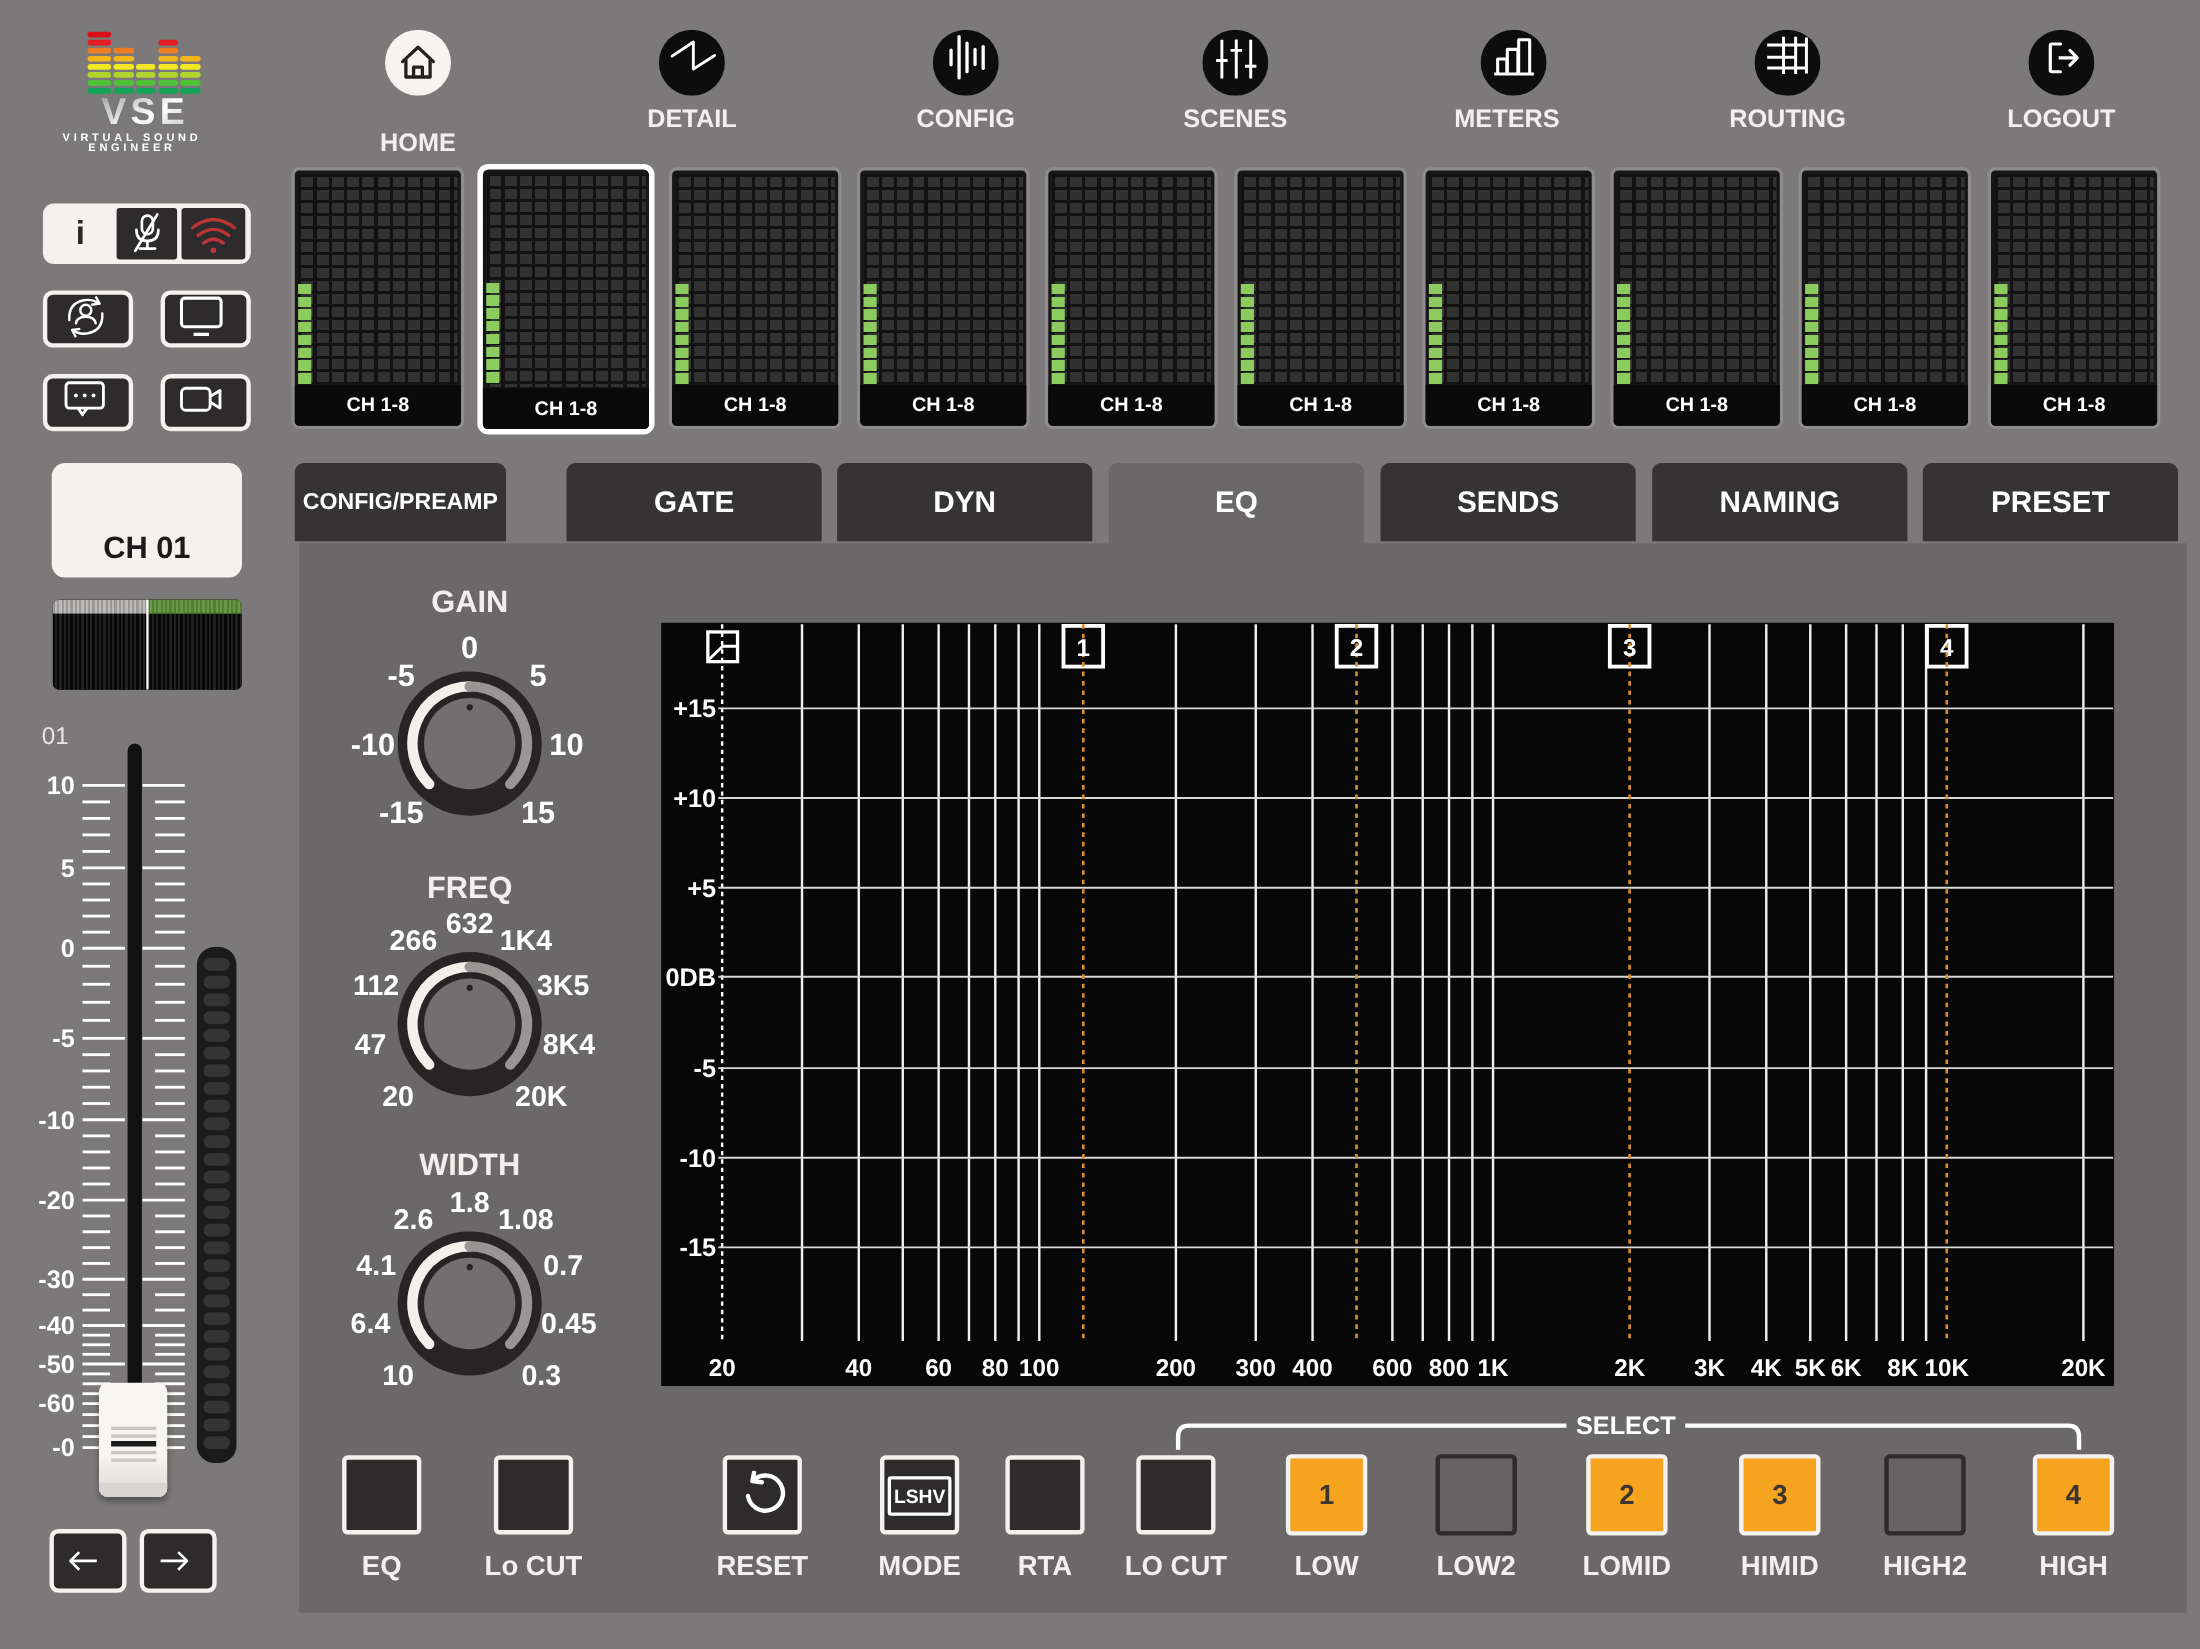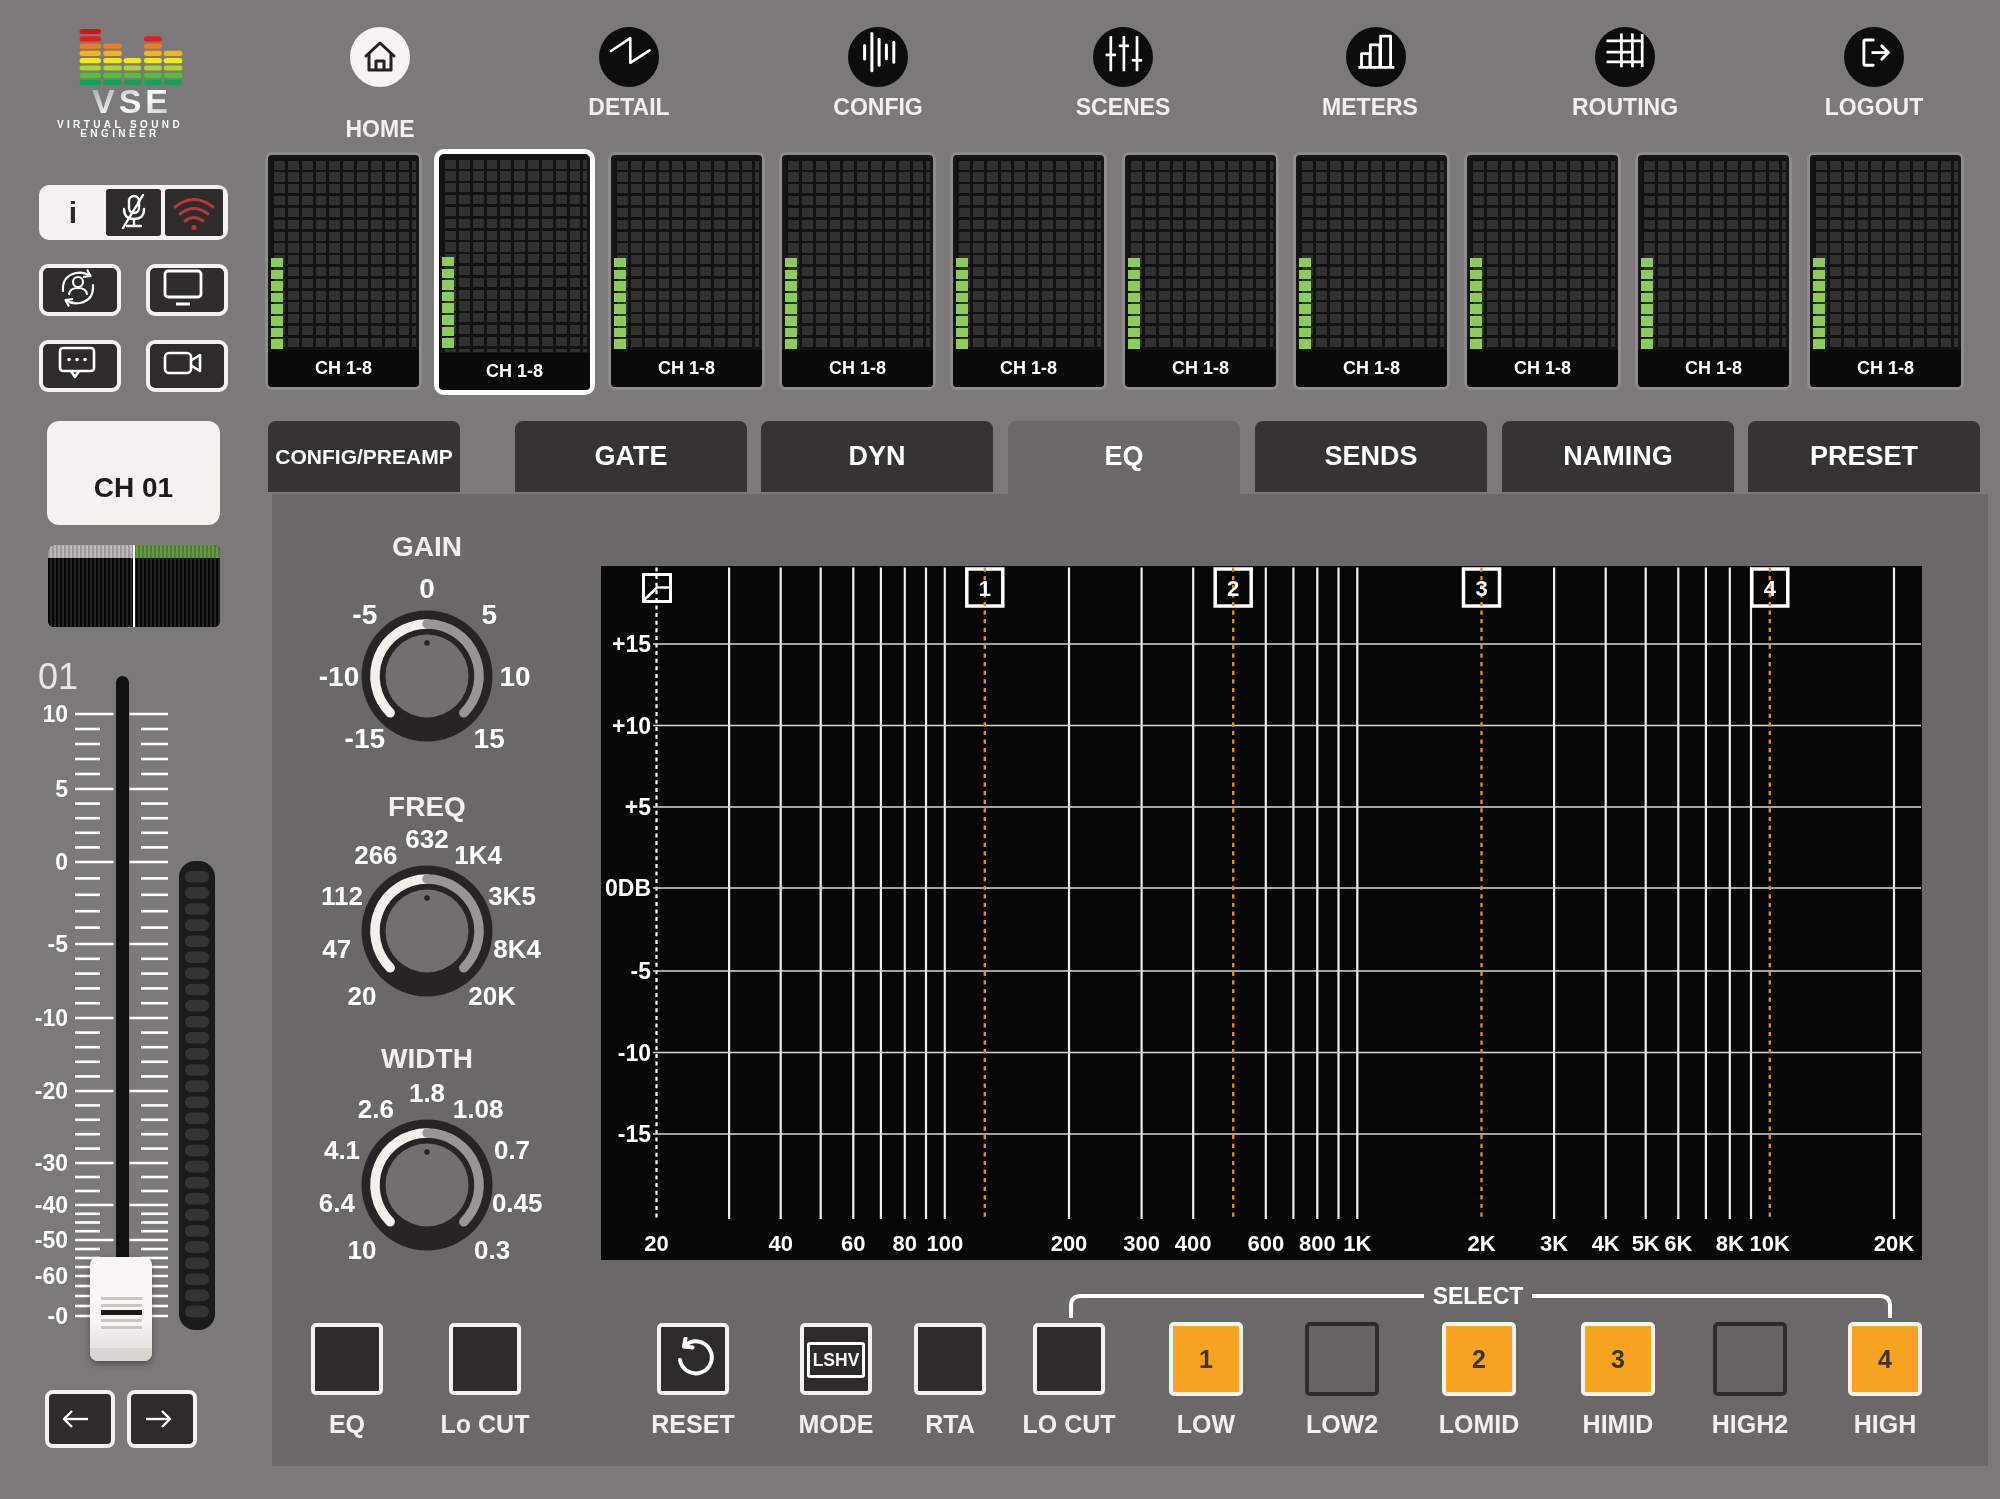--- a/index.html
+++ b/index.html
@@ -188,28 +188,28 @@
       <path d="M17 29 L21 35 L25 29" fill="none" stroke="#fff" stroke-width="2.6" stroke-linejoin="round"></path>
       <circle cx="15" cy="17.5" r="1.8" fill="#fff"></circle>
       <circle cx="23" cy="17.5" r="1.8" fill="#fff"></circle>
       <circle cx="31" cy="17.5" r="1.8" fill="#fff"></circle>
     </svg>
     <svg class="abs" style="left:158px;top:343px;" width="50" height="40" viewBox="0 0 50 40">
       <rect x="7" y="10" width="26" height="20" rx="4" fill="none" stroke="#fff" stroke-width="2.6"></rect>
       <path d="M33 17.5 L42 12 L42 28 L33 22.5" fill="none" stroke="#fff" stroke-width="2.6" stroke-linejoin="round"></path>
     </svg>
     <div class="abs" style="left:47px;top:421px;width:173px;height:104px;background:#f4f2ef;border-radius:12px;"></div>
-    <div class="abs" style="left:47px;top:472px;width:173px;color:#1c1a1a;font-weight:bold;font-size:28px;text-align:center;">CH 01</div>
+    <div class="abs" style="left:47px;top:482px;width:173px;color:#1c1a1a;font-weight:bold;font-size:28px;text-align:center;">CH 01</div>
     <div class="abs" style="left:48px;top:545px;width:172px;height:82px;border-radius:6px;overflow:hidden;background:#0a0a0a;">
       <div class="abs" style="left:0;top:0;width:86px;height:13px;background:repeating-linear-gradient(90deg,#9a9896 0 2px,#bcbab8 2px 4px);"></div>
       <div class="abs" style="left:86px;top:0;width:86px;height:13px;background:repeating-linear-gradient(90deg,#537d36 0 2px,#649a44 2px 4px);"></div>
       <div class="abs" style="left:0;top:13px;width:172px;height:69px;background:repeating-linear-gradient(90deg,#060606 0 2px,#212121 2px 4px);"></div>
       <div class="abs" style="left:85px;top:0;width:2px;height:82px;background:#fff;"></div>
     </div>
-    <div class="abs" style="left:38px;top:656px;color:#e8e6e4;font-size:36px;">01</div>
+    <div class="abs" style="left:38px;top:656px;color:#e8e6e4;font-size:22px;">01</div>
     <svg class="abs" style="left:30px;top:660px;" width="190" height="700" viewBox="0 0 190 700">
       <line x1="45" y1="54.0" x2="83.5" y2="54.0" stroke="#fff" stroke-width="2.6"></line>
       <line x1="99.5" y1="54.0" x2="138" y2="54.0" stroke="#fff" stroke-width="2.6"></line>
       <text x="38" y="62.0" text-anchor="end" font-family="Liberation Sans" font-weight="bold" font-size="23" fill="#fff">10</text>
       <line x1="45" y1="69.0" x2="70" y2="69.0" stroke="#fff" stroke-width="2.6"></line>
       <line x1="111" y1="69.0" x2="138" y2="69.0" stroke="#fff" stroke-width="2.6"></line>
       <line x1="45" y1="84.0" x2="70" y2="84.0" stroke="#fff" stroke-width="2.6"></line>
       <line x1="111" y1="84.0" x2="138" y2="84.0" stroke="#fff" stroke-width="2.6"></line>
       <line x1="45" y1="99.0" x2="70" y2="99.0" stroke="#fff" stroke-width="2.6"></line>
       <line x1="111" y1="99.0" x2="138" y2="99.0" stroke="#fff" stroke-width="2.6"></line>

